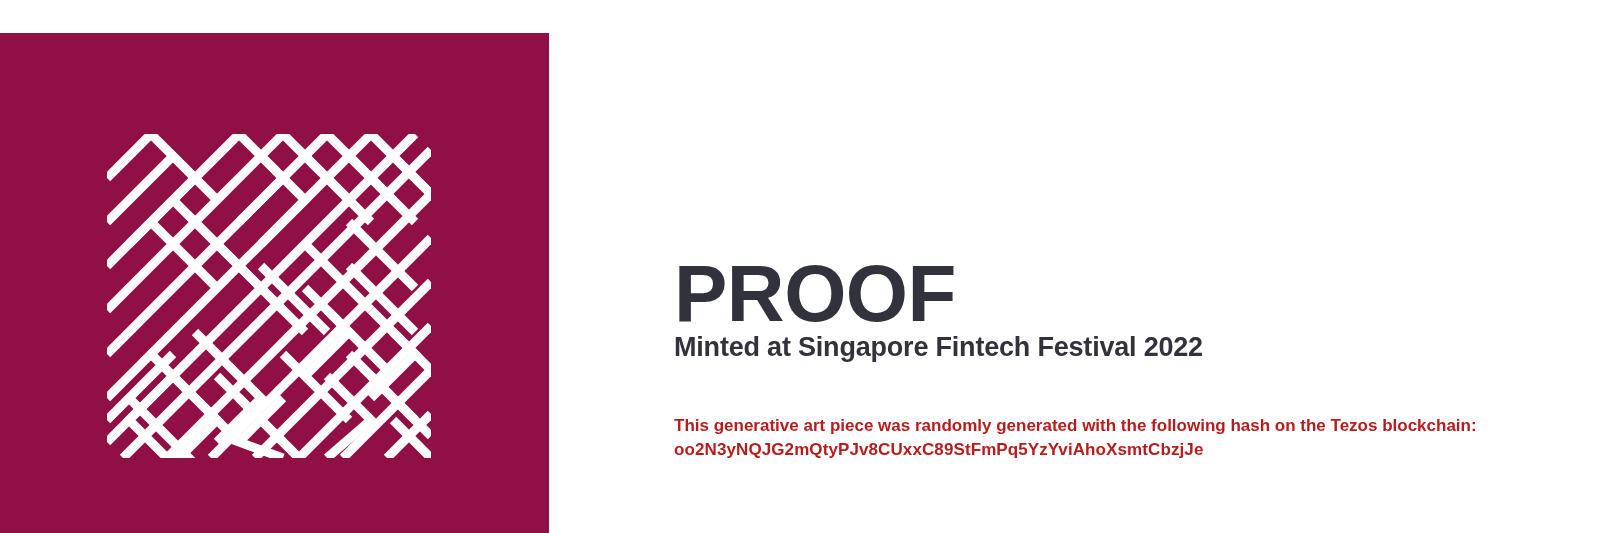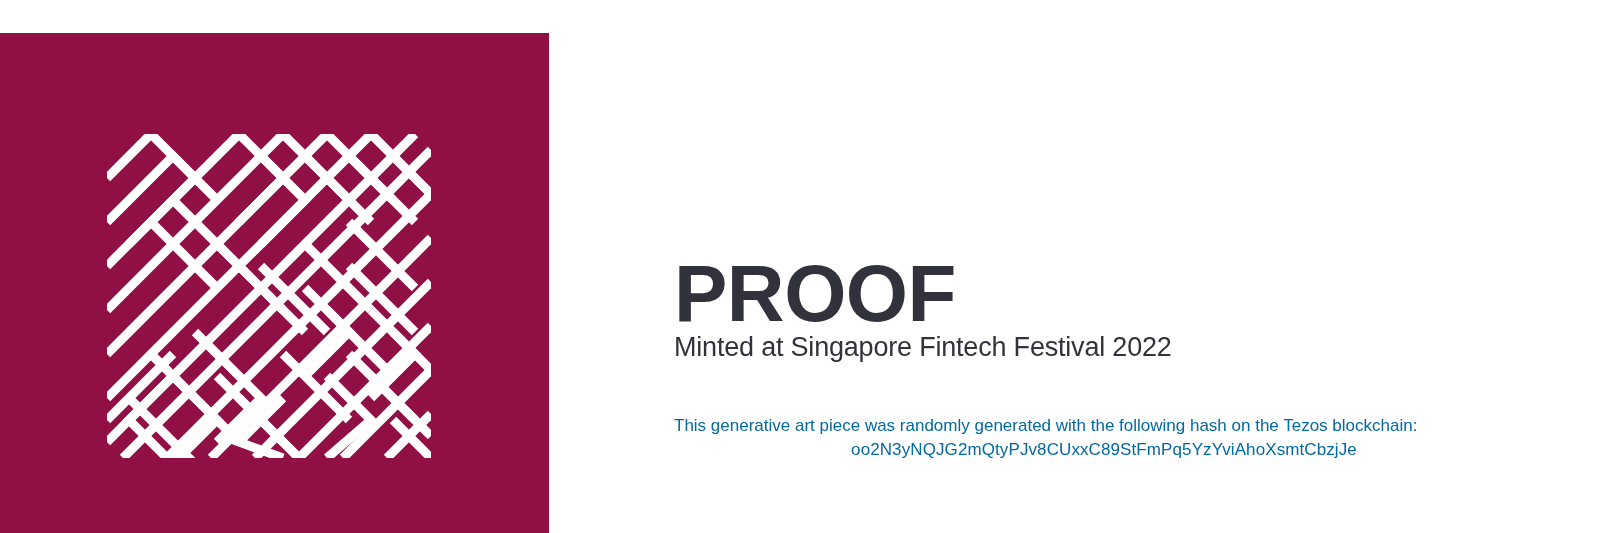--- a/index.html
+++ b/index.html
@@ -75,49 +75,48 @@
   }
 
   .subtitle {
     position: absolute;
     left: 125px;
     top: 298px;
     margin: 0;
     padding: 0;
     color: #32323c;
     font-family: "Liberation Sans", sans-serif;
-    font-weight: 400;
+    font-weight: 700;
     font-size: 27px;
     line-height: 33px;
     letter-spacing: -0.2px;
     white-space: nowrap;
   }
 
   .body-block {
     position: absolute;
     left: 125px;
     top: 381px;
     width: 860px;
     margin: 0;
     padding: 0;
-    color: #0369a1;
-    font-family: "Liberation Sans", sans-serif;
-    font-weight: 400;
+    color: #b91c1c;
+    font-family: "Liberation Sans", sans-serif;
+    font-weight: 700;
     font-size: 17px;
     line-height: 24px;
   }
   .body-line {
     display: block;
     white-space: nowrap;
   }
   .hash-line {
     display: block;
     white-space: nowrap;
     letter-spacing: 0.1px;
-    text-align: center;
   }
 </style>
 </head>
 <body>
 
 <div class="card">
 
   <div class="art-panel">
     <div class="art-canvas">
       <svg viewBox="0 0 324 324" xmlns="http://www.w3.org/2000/svg" aria-hidden="true">

